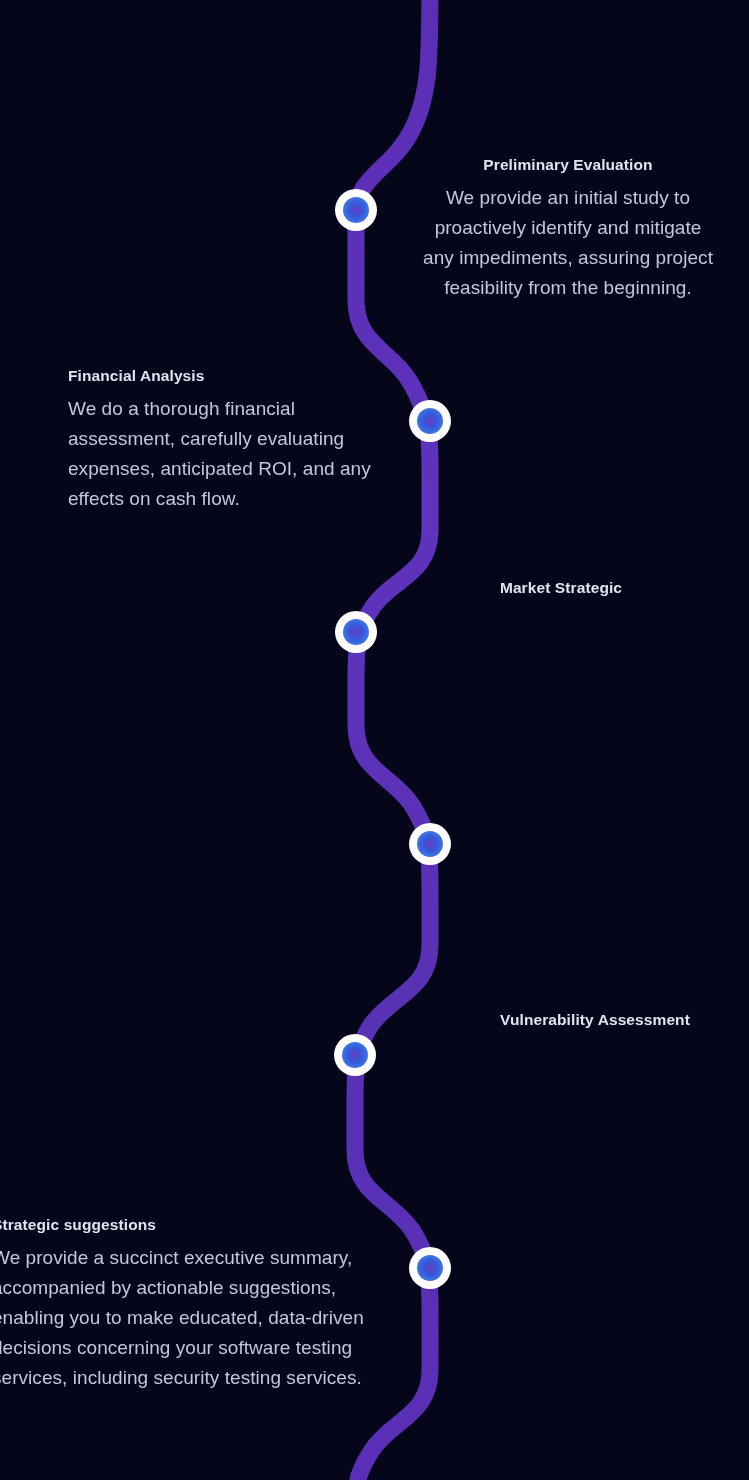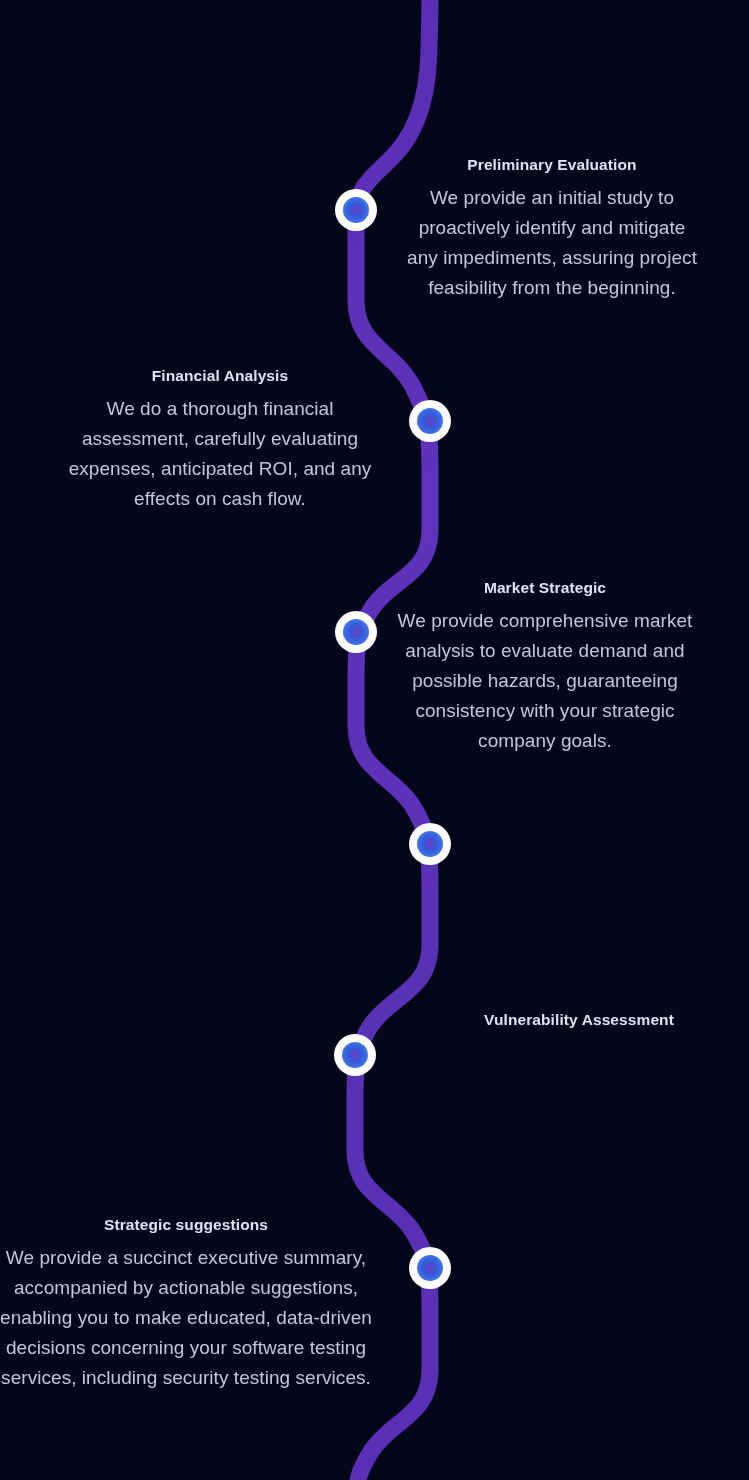--- a/index.html
+++ b/index.html
@@ -79,23 +79,23 @@
   .step-desc {
     font-size: 19px;
     font-weight: normal;
     color: #c2c7de;
     line-height: 1.58;
     margin: 0;
     letter-spacing: 0.05px;
   }
 
   
-  .side-right { text-align: center; }
+  .side-right { text-align: center; margin-left: 16px; }
   
-  .side-left  { text-align: center; }
+  .side-left  { text-align: left; }
 
   
   #step-1 { left: 404px;  top: 155px;  width: 296px; }
   #step-2 { left: 68px;   top: 366px;  width: 304px; }
   #step-3 { left: 384px;  top: 578px;  width: 322px; }
   #step-4 { left: 34px;   top: 788px;  width: 364px; }
   #step-5 { left: 409px;  top: 1010px; width: 340px; }
   #step-6 { left: -8px;   top: 1215px; width: 388px; }
 </style>
 </head>
@@ -129,21 +129,20 @@
   <div class="step-text side-left" id="step-2">
     <p class="step-title">Financial Analysis</p>
     <p class="step-desc">We do a thorough financial assessment, carefully evaluating expenses, anticipated ROI, and any effects on cash flow.</p>
   </div>
 
   <div class="step-marker" id="marker-3" style="left: 335px; top: 611px;">
     <span class="marker-core"></span>
   </div>
   <div class="step-text side-right" id="step-3">
     <p class="step-title">Market Strategic</p>
-    <p class="step-desc">We provide comprehensive market analysis to evaluate demand and possible hazards, guaranteeing consistency with your strategic company goals.</p>
   </div>
 
   <div class="step-marker" id="marker-4" style="left: 409px; top: 823px;">
     <span class="marker-core"></span>
   </div>
 
   <div class="step-marker" id="marker-5" style="left: 334px; top: 1034px;">
     <span class="marker-core"></span>
   </div>
   <div class="step-text side-right" id="step-5">

